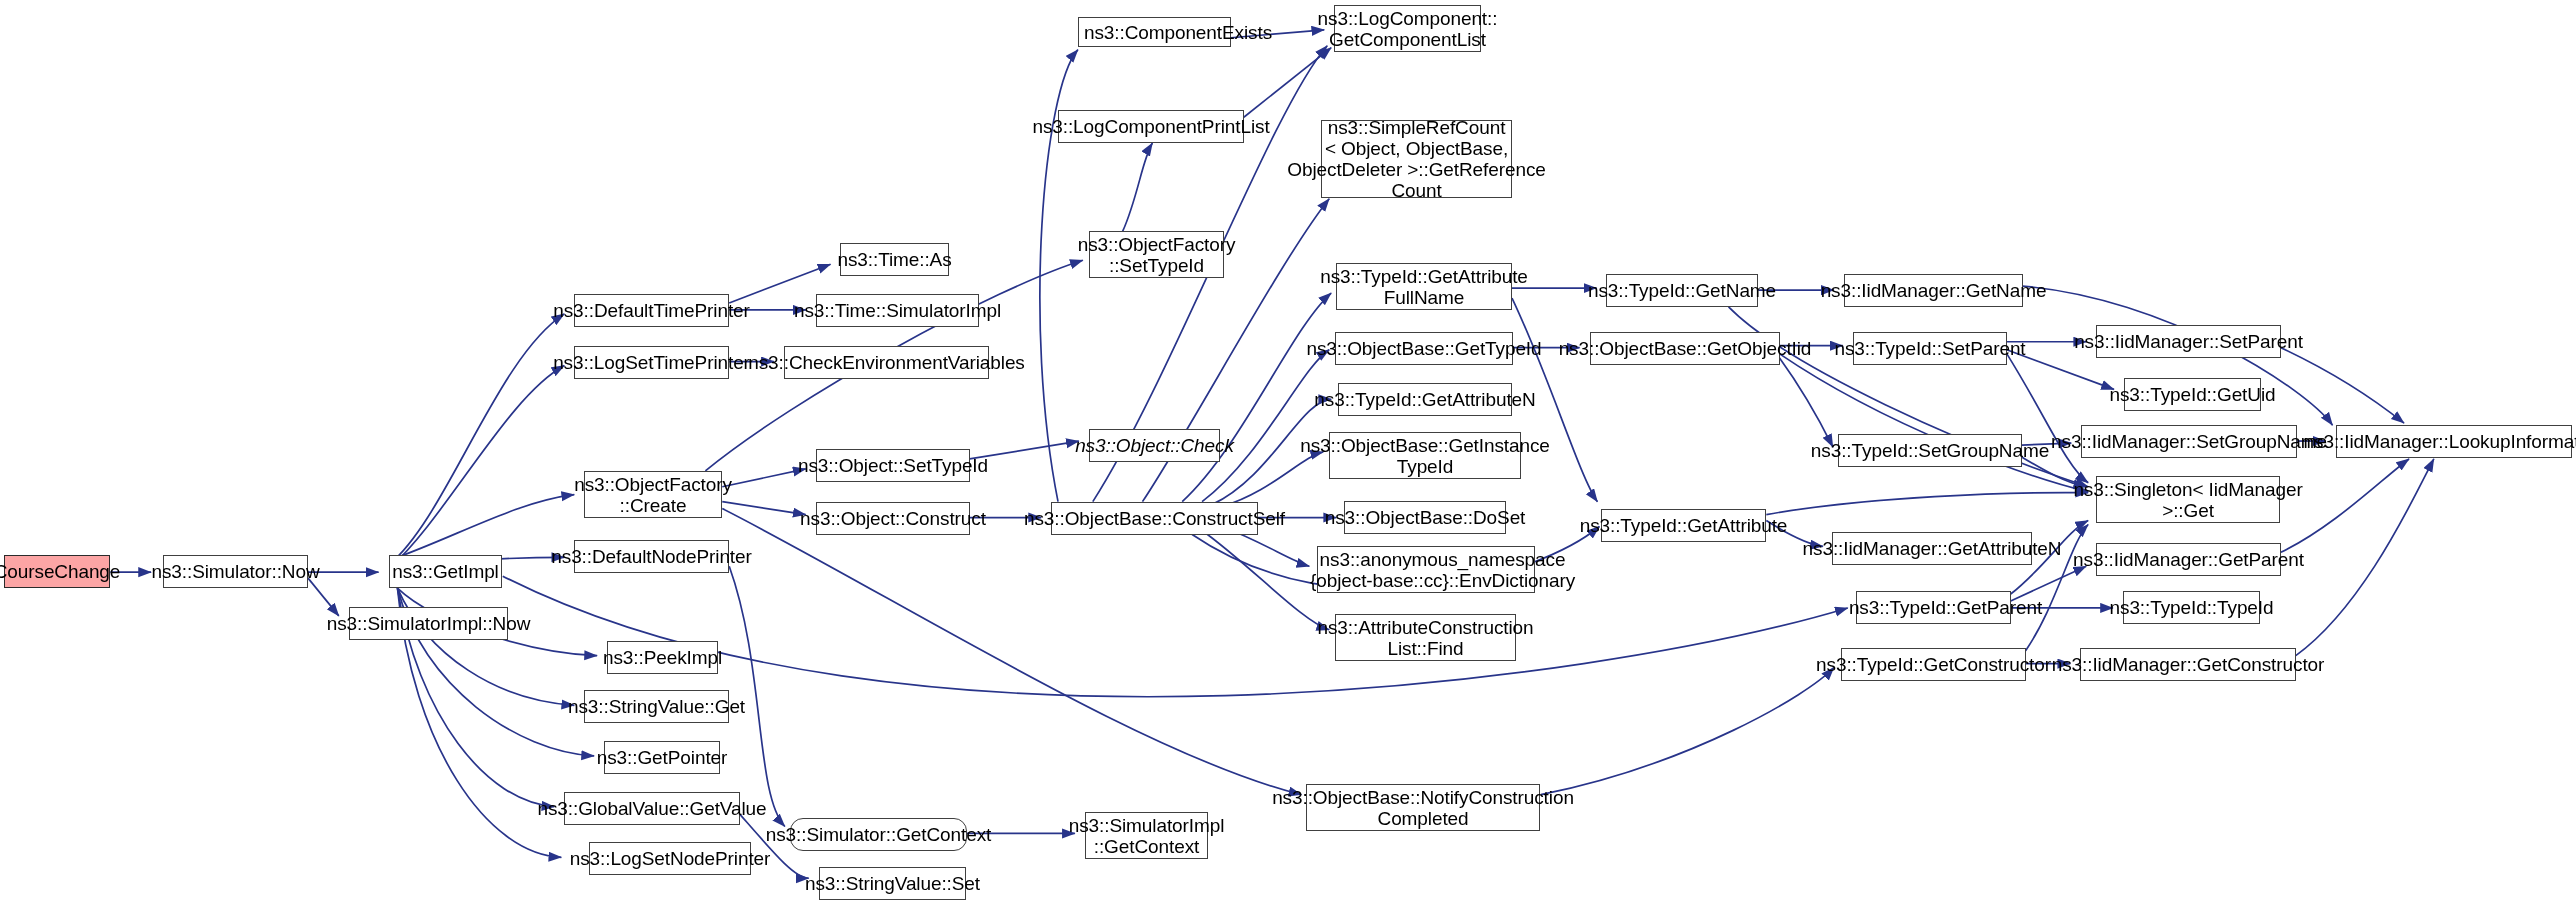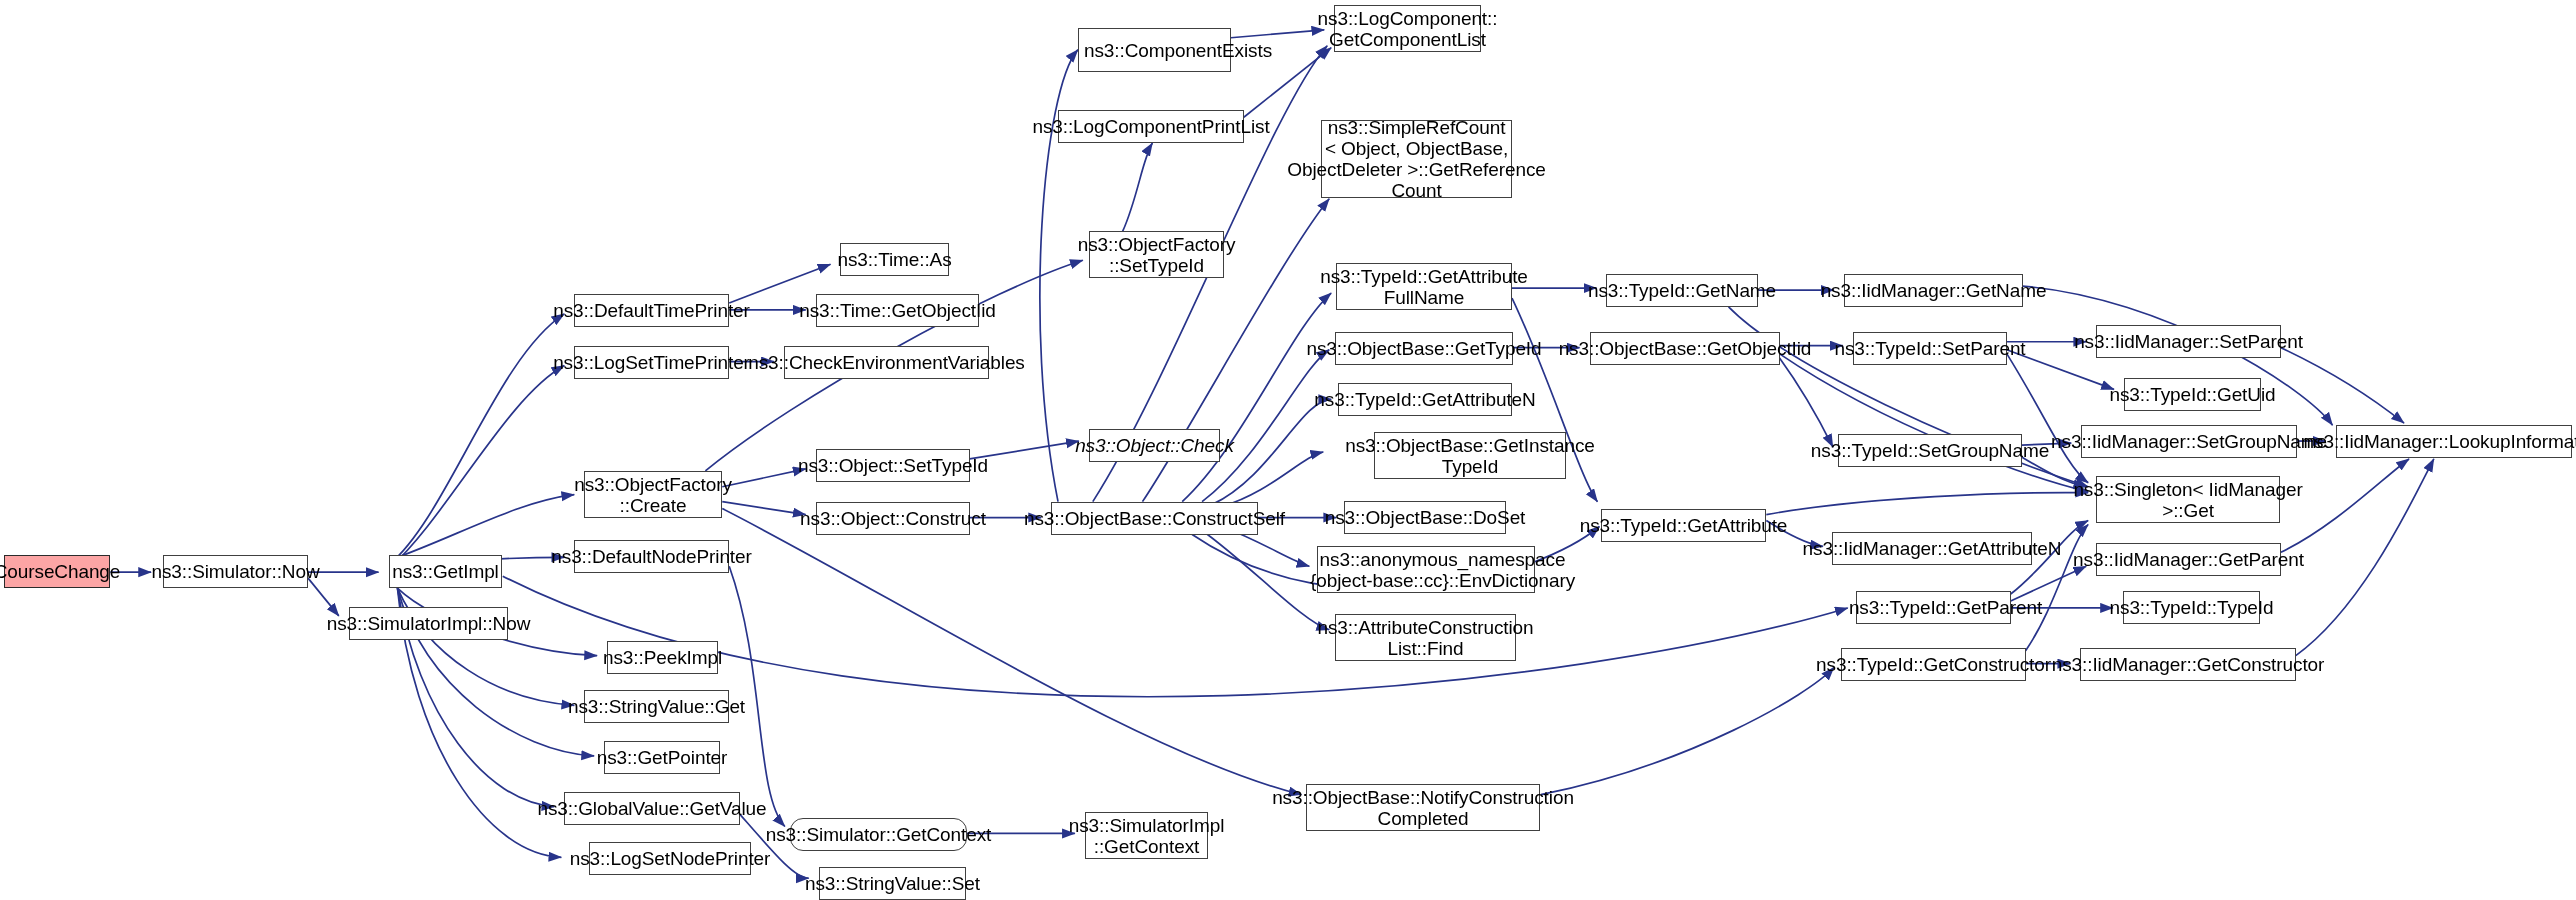--- a/index.html
+++ b/index.html
@@ -113,53 +113,53 @@
       </g>
   </svg>
   <div id="node-layer">
       <div class="node root" style="left: 4px; top: 555px; width: 106px; height: 33px;"><span>CourseChange</span></div>
       <div class="node" style="left: 163px; top: 555px; width: 145px; height: 33px;"><span>ns3::Simulator::Now</span></div>
       <div class="node" style="left: 389px; top: 555px; width: 113px; height: 33px;"><span>ns3::GetImpl</span></div>
       <div class="node" style="left: 349px; top: 607px; width: 159px; height: 33px;"><span>ns3::SimulatorImpl::Now</span></div>
       <div class="node" style="left: 574px; top: 294px; width: 155px; height: 33px;"><span>ns3::DefaultTimePrinter</span></div>
       <div class="node" style="left: 574px; top: 346px; width: 155px; height: 33px;"><span>ns3::LogSetTimePrinter</span></div>
       <div class="node" style="left: 840px; top: 243px; width: 109px; height: 33px;"><span>ns3::Time::As</span></div>
-      <div class="node" style="left: 816px; top: 294px; width: 163px; height: 33px;"><span>ns3::Time::GetObjectIid</span></div>
+      <div class="node" style="left: 816px; top: 294px; width: 163px; height: 33px;"><span>ns3::Time::SimulatorImpl</span></div>
       <div class="node" style="left: 784px; top: 346px; width: 205px; height: 33px;"><span>ns3::CheckEnvironmentVariables</span></div>
       <div class="node" style="left: 584px; top: 471px; width: 138px; height: 47px;"><span>ns3::ObjectFactory
 ::Create</span></div>
       <div class="node" style="left: 574px; top: 540px; width: 155px; height: 33px;"><span>ns3::DefaultNodePrinter</span></div>
       <div class="node" style="left: 607px; top: 641px; width: 111px; height: 33px;"><span>ns3::PeekImpl</span></div>
       <div class="node" style="left: 584px; top: 690px; width: 145px; height: 33px;"><span>ns3::StringValue::Get</span></div>
       <div class="node" style="left: 604px; top: 741px; width: 116px; height: 33px;"><span>ns3::GetPointer</span></div>
       <div class="node" style="left: 564px; top: 792px; width: 176px; height: 33px;"><span>ns3::GlobalValue::GetValue</span></div>
       <div class="node" style="left: 589px; top: 842px; width: 162px; height: 33px;"><span>ns3::LogSetNodePrinter</span></div>
       <div class="node" style="left: 816px; top: 449px; width: 154px; height: 33px;"><span>ns3::Object::SetTypeId</span></div>
       <div class="node" style="left: 816px; top: 502px; width: 154px; height: 33px;"><span>ns3::Object::Construct</span></div>
       <div class="node" style="left: 790px; top: 818px; width: 177px; height: 33px; border-radius: 13px;"><span>ns3::Simulator::GetContext</span></div>
       <div class="node" style="left: 819px; top: 867px; width: 147px; height: 33px;"><span>ns3::StringValue::Set</span></div>
       <div class="node" style="left: 1085px; top: 812px; width: 123px; height: 47px;"><span>ns3::SimulatorImpl
 ::GetContext</span></div>
-      <div class="node" style="left: 1078px; top: 28px; width: 153px; height: 44px; padding-left: 47px;"><span>ns3::ComponentExists</span></div>
+      <div class="node" style="left: 1078px; top: 17px; width: 153px; height: 30px; padding-left: 47px;"><span>ns3::ComponentExists</span></div>
       <div class="node" style="left: 1334px; top: 5px; width: 147px; height: 47px; justify-content: center;"><span>ns3::LogComponent::
 GetComponentList</span></div>
       <div class="node" style="left: 1058px; top: 110px; width: 186px; height: 33px;"><span>ns3::LogComponentPrintList</span></div>
       <div class="node" style="left: 1089px; top: 231px; width: 135px; height: 47px;"><span>ns3::ObjectFactory
 ::SetTypeId</span></div>
       <div class="node" style="left: 1321px; top: 120px; width: 191px; height: 78px;"><span>ns3::SimpleRefCount
 &lt; Object, ObjectBase,
 ObjectDeleter &gt;::GetReference
 Count</span></div>
       <div class="node" style="left: 1089px; top: 429px; width: 131px; height: 33px; font-style: italic;"><span>ns3::Object::Check</span></div>
       <div class="node" style="left: 1051px; top: 502px; width: 207px; height: 33px;"><span>ns3::ObjectBase::ConstructSelf</span></div>
       <div class="node" style="left: 1336px; top: 263px; width: 176px; height: 47px;"><span>ns3::TypeId::GetAttribute
 FullName</span></div>
       <div class="node" style="left: 1335px; top: 332px; width: 178px; height: 33px;"><span>ns3::ObjectBase::GetTypeId</span></div>
       <div class="node" style="left: 1338px; top: 383px; width: 174px; height: 33px;"><span>ns3::TypeId::GetAttributeN</span></div>
-      <div class="node" style="left: 1374px; top: 432px; width: 192px; height: 47px;"><span>ns3::ObjectBase::GetInstance
+      <div class="node" style="left: 1329px; top: 432px; width: 192px; height: 47px;"><span>ns3::ObjectBase::GetInstance
 TypeId</span></div>
       <div class="node" style="left: 1344px; top: 501px; width: 162px; height: 33px;"><span>ns3::ObjectBase::DoSet</span></div>
       <div class="node" style="left: 1317px; top: 546px; width: 218px; height: 47px; padding-left: 33px;"><span>ns3::anonymous_namespace
 {object-base::cc}::EnvDictionary</span></div>
       <div class="node" style="left: 1335px; top: 614px; width: 181px; height: 47px;"><span>ns3::AttributeConstruction
 List::Find</span></div>
       <div class="node" style="left: 1306px; top: 784px; width: 234px; height: 47px;"><span>ns3::ObjectBase::NotifyConstruction
 Completed</span></div>
       <div class="node" style="left: 1606px; top: 274px; width: 152px; height: 33px;"><span>ns3::TypeId::GetName</span></div>
       <div class="node" style="left: 1590px; top: 332px; width: 190px; height: 33px;"><span>ns3::ObjectBase::GetObjectIid</span></div>

